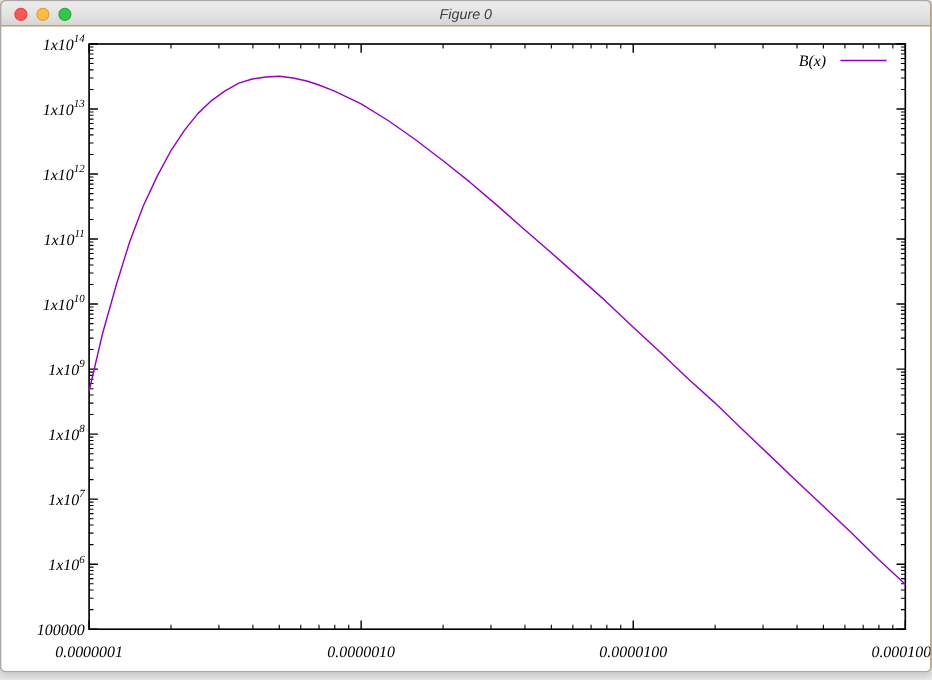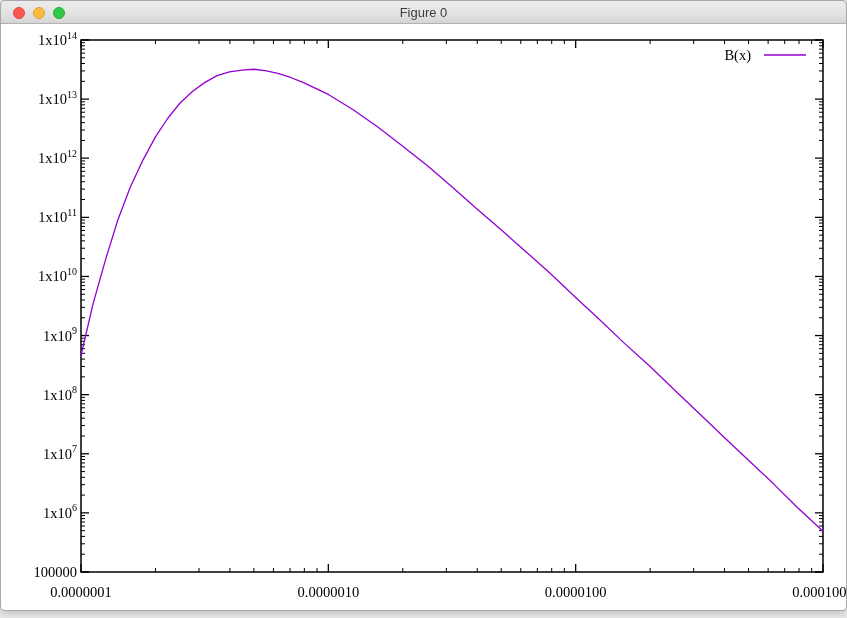--- a/index.html
+++ b/index.html
@@ -10,20 +10,21 @@
     overflow: hidden;
   }
   .window {
     position: absolute; left: 0; top: 0;
     width: 847px; height: 611px;
     background: #a16207;
     border: 1px solid #a9a9a9;
     border-radius: 5px;
     overflow: hidden;
     box-shadow: 0 2px 8px rgba(0,0,0,0.18);
+    font-style: italic;
   }
   .titlebar {
     position: relative;
     height: 23px;
     background: linear-gradient(to bottom, #ececec 0%, #e3e3e3 55%, #d5d5d5 100%);
     border-bottom: 1px solid #b1b1b1;
   }
   .traffic-lights {
     position: absolute; left: 12px; top: 0; height: 23px;
     display: flex; align-items: center; gap: 8px;

